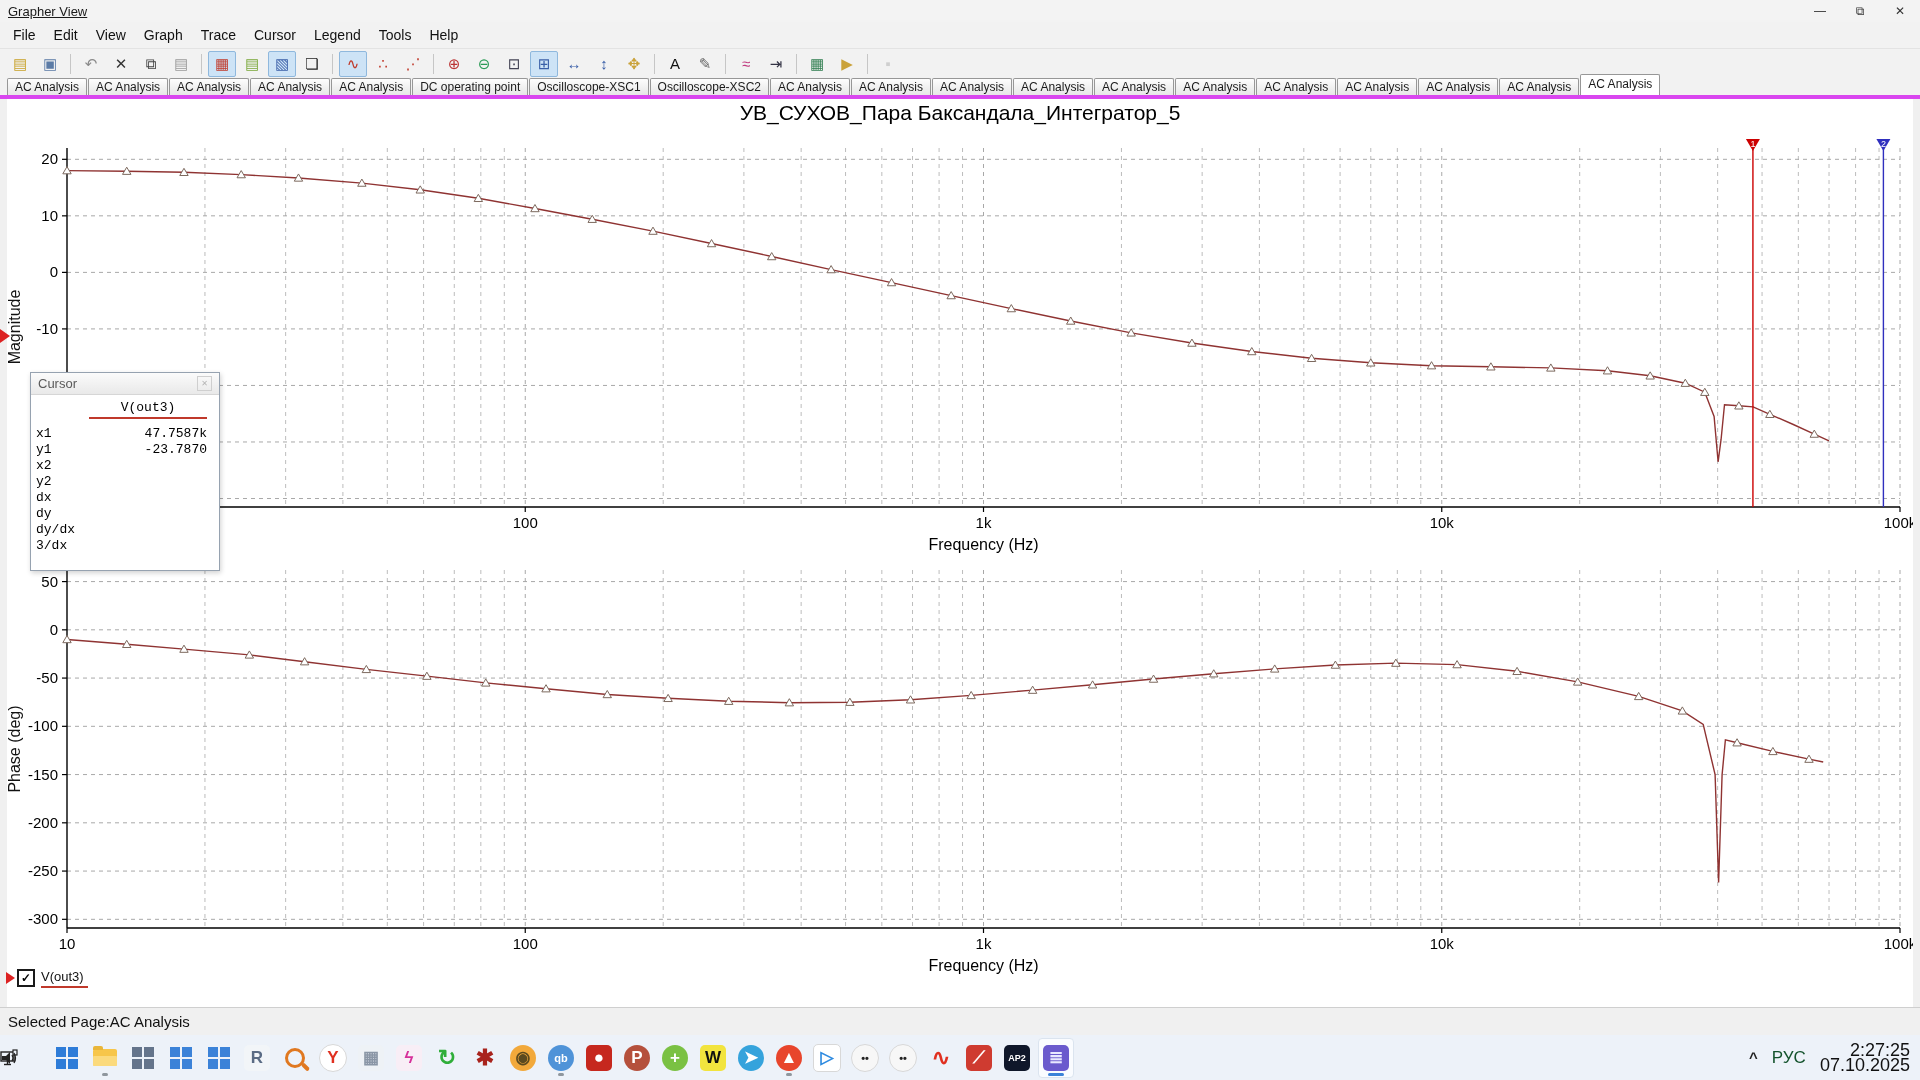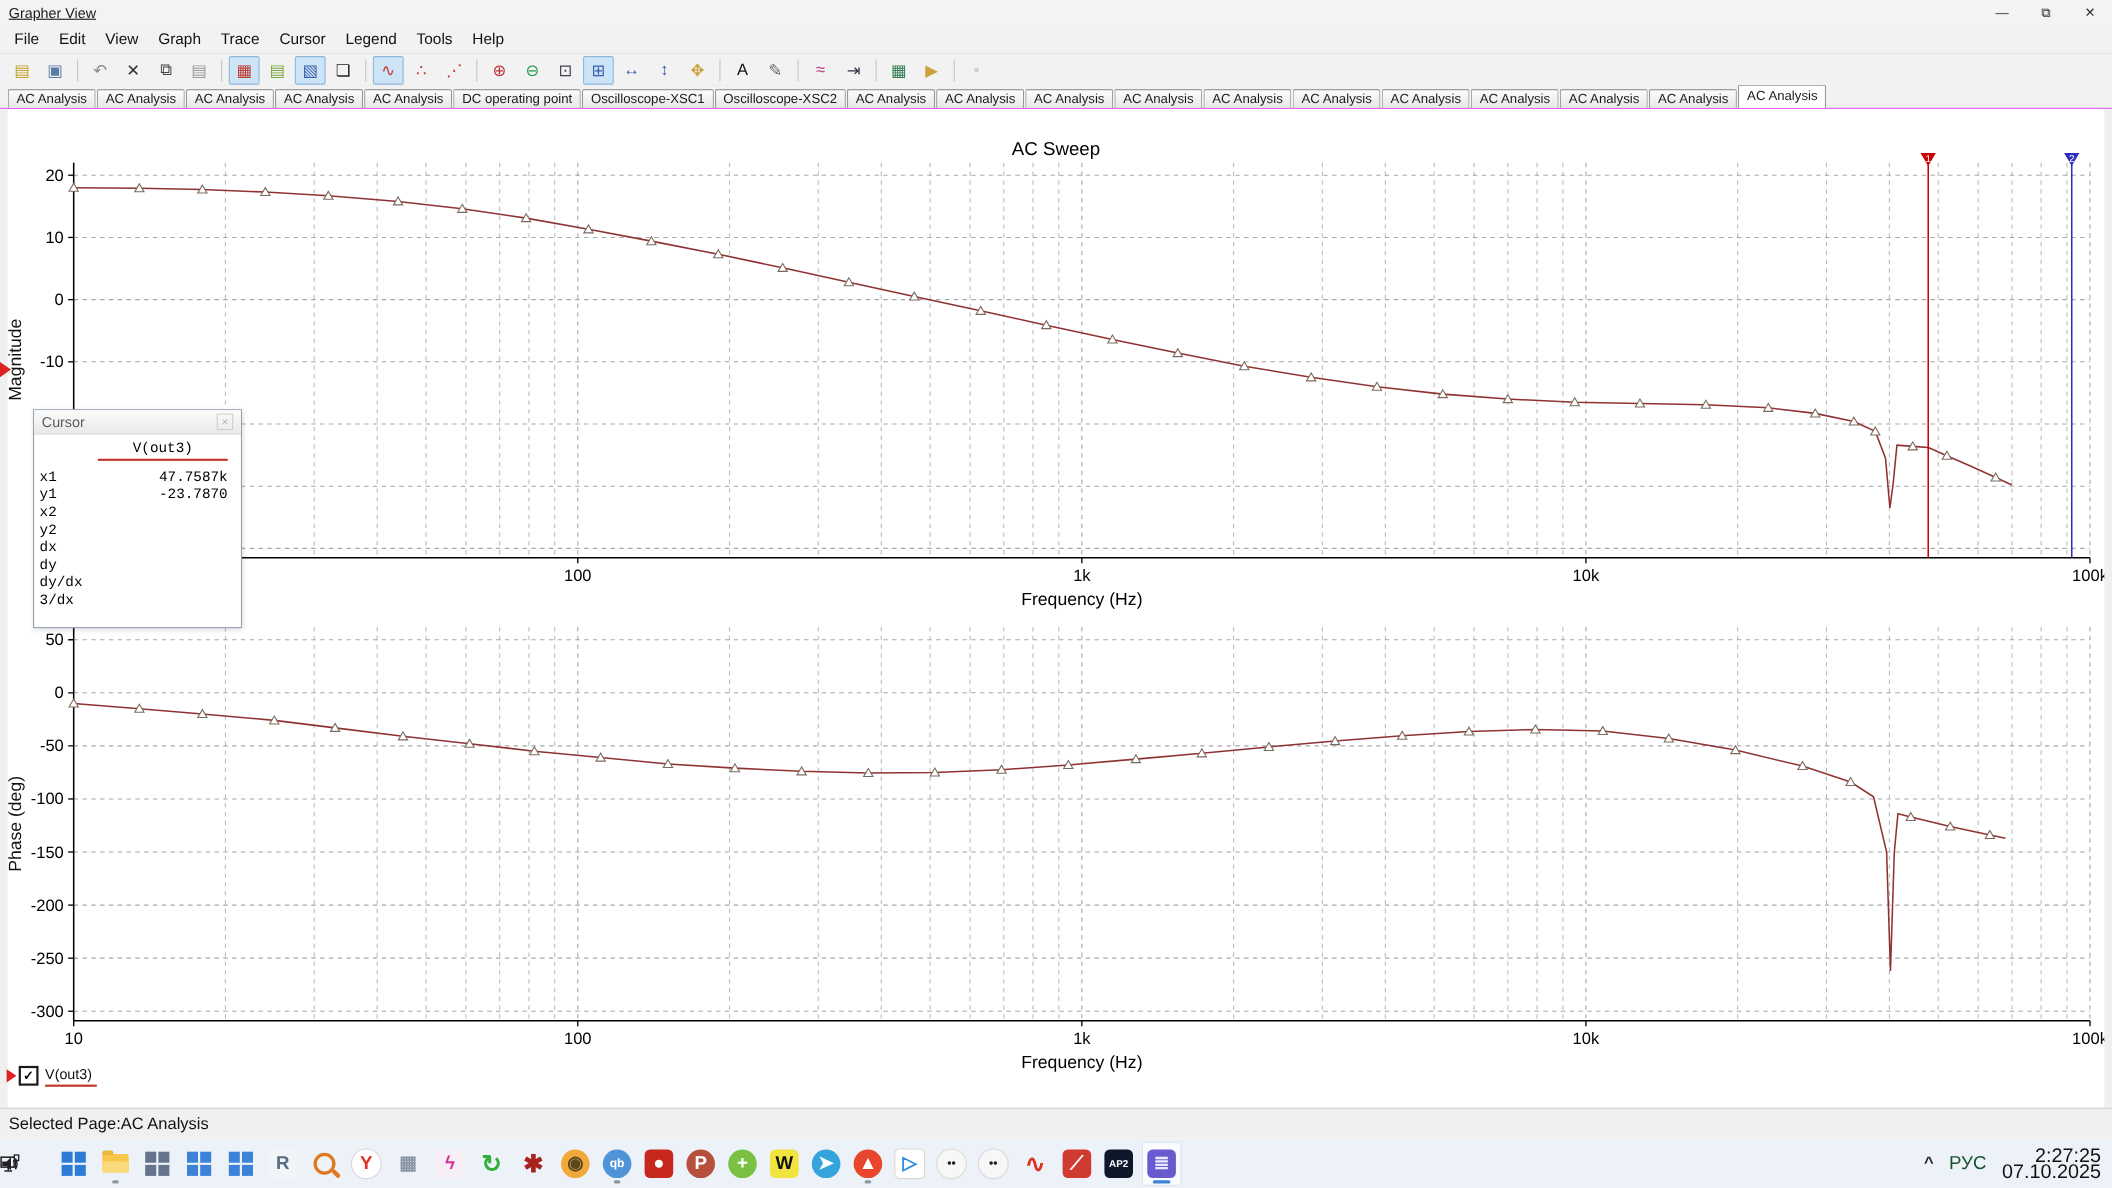--- a/index.html
+++ b/index.html
@@ -19,21 +19,21 @@
   
   .toolbar{position:absolute;left:0;top:49px;width:1920px;height:29px;background:#f2f2f2;
     display:flex;align-items:center;padding-left:5px;border-bottom:1px solid #dcdcdc;}
   .tbtn{width:26px;height:24px;display:flex;align-items:center;justify-content:center;
     font-size:15px;margin:0 1px;border:1px solid transparent;border-radius:2px;}
   .tbtn.selected{background:#cde3f6;border-color:#8fb8dd;}
   .tbtn.disabled{opacity:.38;}
   .tsep{width:1px;height:20px;background:#c6c6c6;margin:0 5px;}
   
   .tabbar{position:absolute;left:0;top:78px;width:1920px;height:21px;background:#f2f2f2;
-    display:flex;align-items:flex-end;padding-left:7px;border-bottom:1px solid #d946ef;
+    display:flex;align-items:flex-end;padding-left:7px;border-bottom:4px solid #d946ef;
     box-sizing:border-box;}
   .tab{height:16px;line-height:16px;font-size:12px;padding:0 7px;color:#1a1a1a;
     background:linear-gradient(#fdfdfd,#e6e6e6);border:1px solid #979797;border-bottom:none;
     border-radius:2px 2px 0 0;margin-right:1px;white-space:nowrap;}
   .tab.selected{height:20px;line-height:19px;background:#fff;position:relative;z-index:3;}
   
   .page{position:absolute;left:0;top:99px;width:1920px;height:908px;background:#fff;}
   .edge-strip{position:absolute;top:0;width:7px;height:100%;background:#f0f0f0;}
   .gtitle{position:absolute;left:0;top:2px;width:1920px;text-align:center;font-size:21px;color:#000;}
   .gsub{position:absolute;left:0;top:27px;width:1920px;text-align:center;font-size:17px;color:#000;}
@@ -171,21 +171,21 @@
     <div class="tab">AC Analysis</div>
     <div class="tab">AC Analysis</div>
     <div class="tab">AC Analysis</div>
     <div class="tab">AC Analysis</div>
     <div class="tab">AC Analysis</div>
     <div class="tab">AC Analysis</div>
     <div class="tab selected">AC Analysis</div>
   </div>
 
 <div class="page">
-  <div class="gsub">AC Sweep</div>
+  <div class="gtitle">УВ_СУХОВ_Пара Баксандала_Интегратор_5</div>
 
   <svg id="chart-top" width="1920" height="461">
       <line x1="204.9469955130194" y1="49" x2="204.9469955130194" y2="408" stroke="#bcbcbc" stroke-width="1" stroke-dasharray="4 4"></line>
       <line x1="285.64081497528525" y1="49" x2="285.64081497528525" y2="408" stroke="#bcbcbc" stroke-width="1" stroke-dasharray="4 4"></line>
       <line x1="342.8939910260388" y1="49" x2="342.8939910260388" y2="408" stroke="#bcbcbc" stroke-width="1" stroke-dasharray="4 4"></line>
       <line x1="387.30300448698057" y1="49" x2="387.30300448698057" y2="408" stroke="#bcbcbc" stroke-width="1" stroke-dasharray="4 4"></line>
       <line x1="423.5878104883047" y1="49" x2="423.5878104883047" y2="408" stroke="#bcbcbc" stroke-width="1" stroke-dasharray="4 4"></line>
       <line x1="454.26617683653325" y1="49" x2="454.26617683653325" y2="408" stroke="#bcbcbc" stroke-width="1" stroke-dasharray="4 4"></line>
       <line x1="480.8409865390581" y1="49" x2="480.8409865390581" y2="408" stroke="#bcbcbc" stroke-width="1" stroke-dasharray="4 4"></line>
       <line x1="504.28162995057056" y1="49" x2="504.28162995057056" y2="408" stroke="#bcbcbc" stroke-width="1" stroke-dasharray="4 4"></line>

